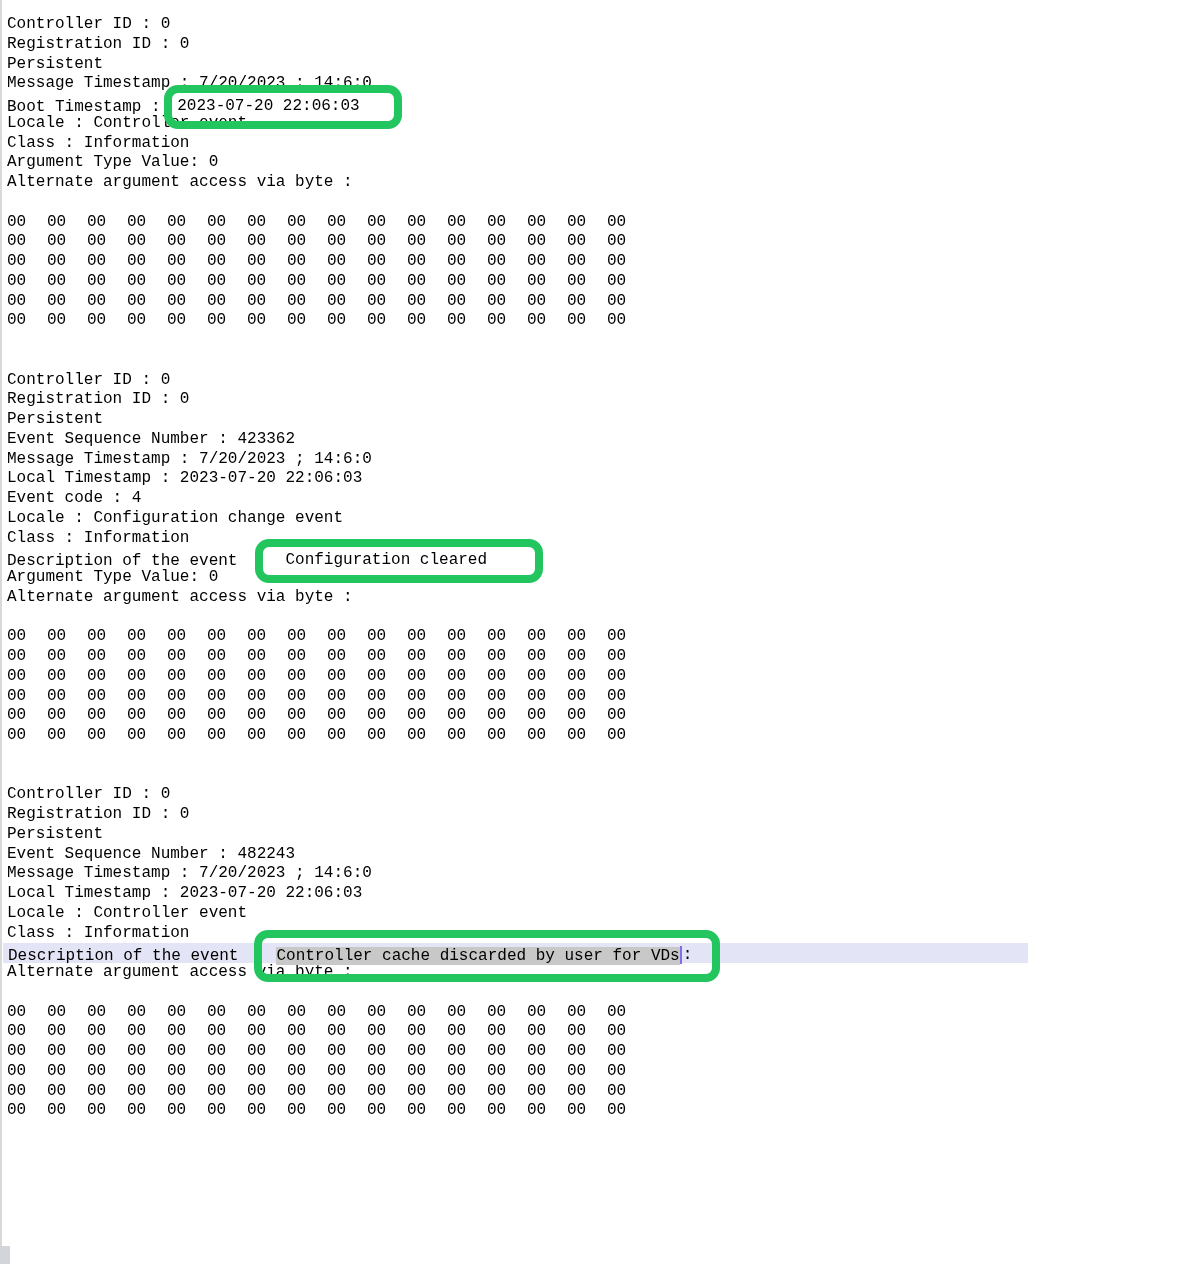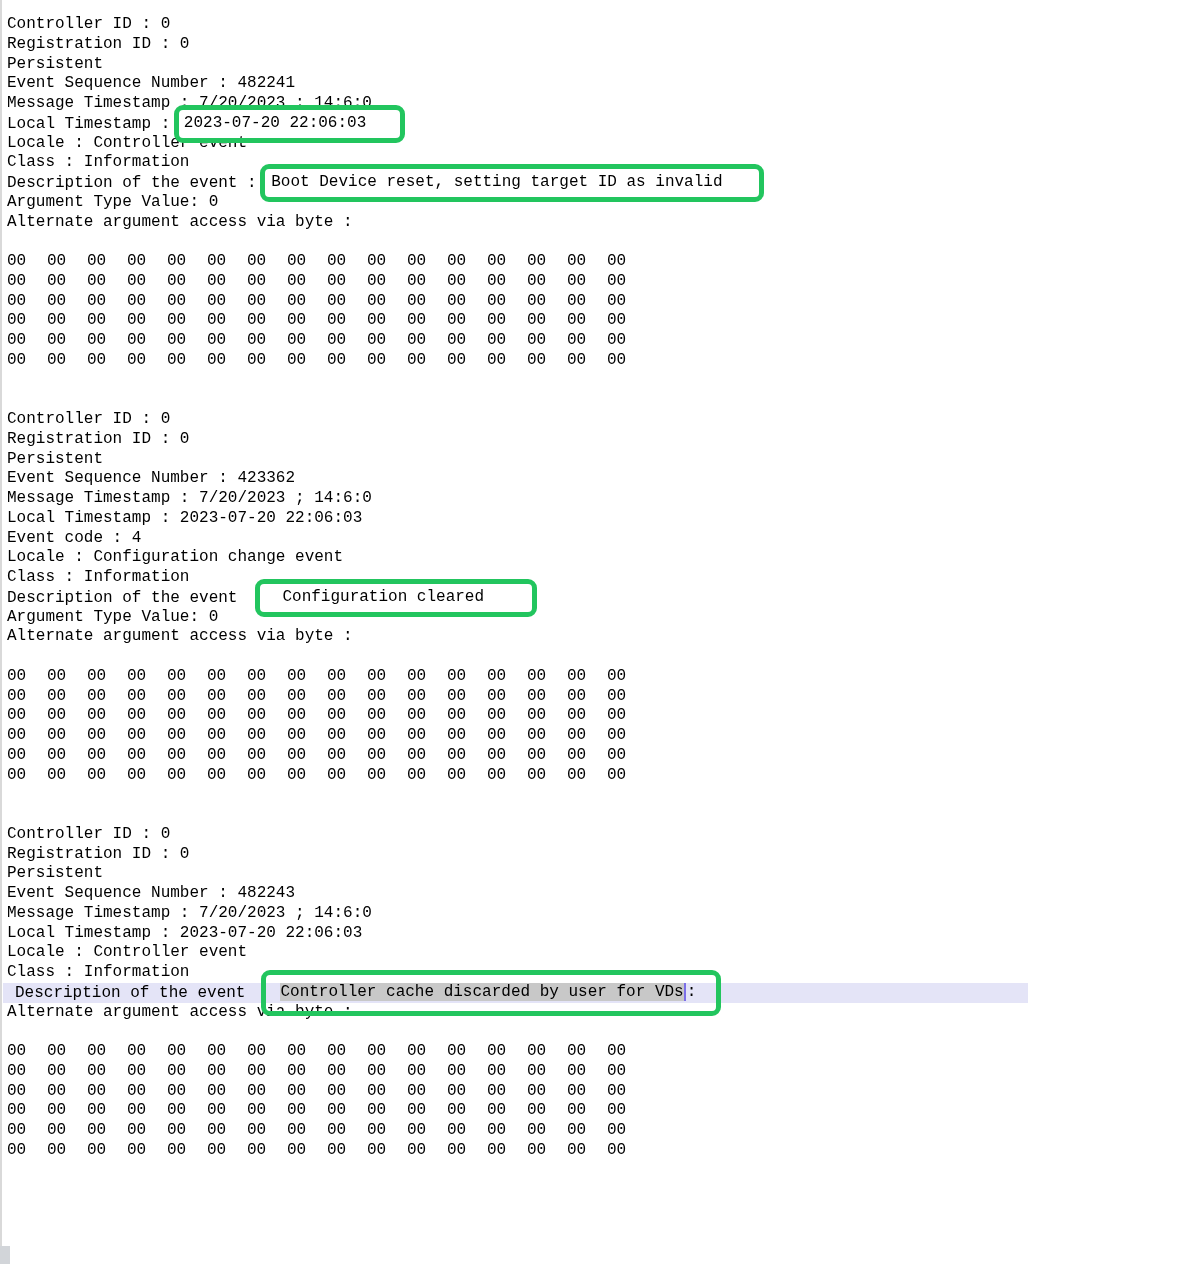--- a/index.html
+++ b/index.html
@@ -16,52 +16,50 @@
   .ln{height:19.76px;line-height:19.76px;white-space:pre;}
   .gap1{height:19.76px;}
   .gap2{height:39.52px;}
 
   .hex-row{height:19.76px;line-height:19.76px;white-space:pre;}
   .hex-byte{display:inline-block;width:40px;}
 
   
   .redbox{
     display:inline-block;vertical-align:middle;position:relative;
-    border:5px solid #22c55e;border-radius:9px;background:transparent;
+    border:8px solid #22c55e;border-radius:14px;background:transparent;
     line-height:19.76px;
     font-family:Liberation Mono, monospace;
   }
   .box-ts   {padding:4px 34px 4px 5px;  margin:-9px 0 -9px -6px;}
   .box-desc1{padding:4px 36px 4px 6px;  margin:-9px 0 -9px -6px;}
   .box-desc2{padding:4px 48px 4px 22px; margin:-9px 0 -9px 18px;text-align:center;}
   .box-desc3{padding:8px 20px 8px 14px; margin:-13px 0 -13px 16px;}
 
   
-  .hl{background:#e4e4f7;margin-left:-4px;padding-left:12px;}
+  .hl{background:#e4e4f7;margin-left:-4px;padding-left:5px;}
   .sel{background:#c8c8c8;}
   .caret{display:inline-block;width:2px;height:18px;background:#7c6fe8;vertical-align:middle;margin-right:1px;}
 </style>
 </head>
 <body>
 
 <div class="left-edge"></div>
 <div class="corner-block"></div>
 
 <div class="log">
 
   <div class="entry">
     <div class="ln">Controller ID : 0</div>
     <div class="ln">Registration ID : 0</div>
     <div class="ln">Persistent</div>
-    <div class="ln">Event Sequence Number : 482241</div>
     <div class="ln">Message Timestamp : 7/20/2023 ; 14:6:0</div>
-    <div class="ln"><span>Local Timestamp : </span><span class="redbox box-ts"><span>2023-07-20 22:06:03</span></span></div>
+    <div class="ln"><span>Boot Timestamp : </span><span class="redbox box-ts"><span>2023-07-20 22:06:03</span></span></div>
     <div class="ln">Locale : Controller event</div>
     <div class="ln">Class : Information</div>
-    <div class="ln"><span>Description of the event : </span><span class="redbox box-desc1"><span>Boot Device reset, setting target ID as invalid</span></span></div>
     <div class="ln">Argument Type Value: 0</div>
     <div class="ln">Alternate argument access via byte :</div>
     <div class="gap1"></div>
     <div>
         <div class="hex-row"><span class="hex-byte">00</span><span class="hex-byte">00</span><span class="hex-byte">00</span><span class="hex-byte">00</span><span class="hex-byte">00</span><span class="hex-byte">00</span><span class="hex-byte">00</span><span class="hex-byte">00</span><span class="hex-byte">00</span><span class="hex-byte">00</span><span class="hex-byte">00</span><span class="hex-byte">00</span><span class="hex-byte">00</span><span class="hex-byte">00</span><span class="hex-byte">00</span><span class="hex-byte">00</span></div>
         <div class="hex-row"><span class="hex-byte">00</span><span class="hex-byte">00</span><span class="hex-byte">00</span><span class="hex-byte">00</span><span class="hex-byte">00</span><span class="hex-byte">00</span><span class="hex-byte">00</span><span class="hex-byte">00</span><span class="hex-byte">00</span><span class="hex-byte">00</span><span class="hex-byte">00</span><span class="hex-byte">00</span><span class="hex-byte">00</span><span class="hex-byte">00</span><span class="hex-byte">00</span><span class="hex-byte">00</span></div>
         <div class="hex-row"><span class="hex-byte">00</span><span class="hex-byte">00</span><span class="hex-byte">00</span><span class="hex-byte">00</span><span class="hex-byte">00</span><span class="hex-byte">00</span><span class="hex-byte">00</span><span class="hex-byte">00</span><span class="hex-byte">00</span><span class="hex-byte">00</span><span class="hex-byte">00</span><span class="hex-byte">00</span><span class="hex-byte">00</span><span class="hex-byte">00</span><span class="hex-byte">00</span><span class="hex-byte">00</span></div>
         <div class="hex-row"><span class="hex-byte">00</span><span class="hex-byte">00</span><span class="hex-byte">00</span><span class="hex-byte">00</span><span class="hex-byte">00</span><span class="hex-byte">00</span><span class="hex-byte">00</span><span class="hex-byte">00</span><span class="hex-byte">00</span><span class="hex-byte">00</span><span class="hex-byte">00</span><span class="hex-byte">00</span><span class="hex-byte">00</span><span class="hex-byte">00</span><span class="hex-byte">00</span><span class="hex-byte">00</span></div>
         <div class="hex-row"><span class="hex-byte">00</span><span class="hex-byte">00</span><span class="hex-byte">00</span><span class="hex-byte">00</span><span class="hex-byte">00</span><span class="hex-byte">00</span><span class="hex-byte">00</span><span class="hex-byte">00</span><span class="hex-byte">00</span><span class="hex-byte">00</span><span class="hex-byte">00</span><span class="hex-byte">00</span><span class="hex-byte">00</span><span class="hex-byte">00</span><span class="hex-byte">00</span><span class="hex-byte">00</span></div>
         <div class="hex-row"><span class="hex-byte">00</span><span class="hex-byte">00</span><span class="hex-byte">00</span><span class="hex-byte">00</span><span class="hex-byte">00</span><span class="hex-byte">00</span><span class="hex-byte">00</span><span class="hex-byte">00</span><span class="hex-byte">00</span><span class="hex-byte">00</span><span class="hex-byte">00</span><span class="hex-byte">00</span><span class="hex-byte">00</span><span class="hex-byte">00</span><span class="hex-byte">00</span><span class="hex-byte">00</span></div>

